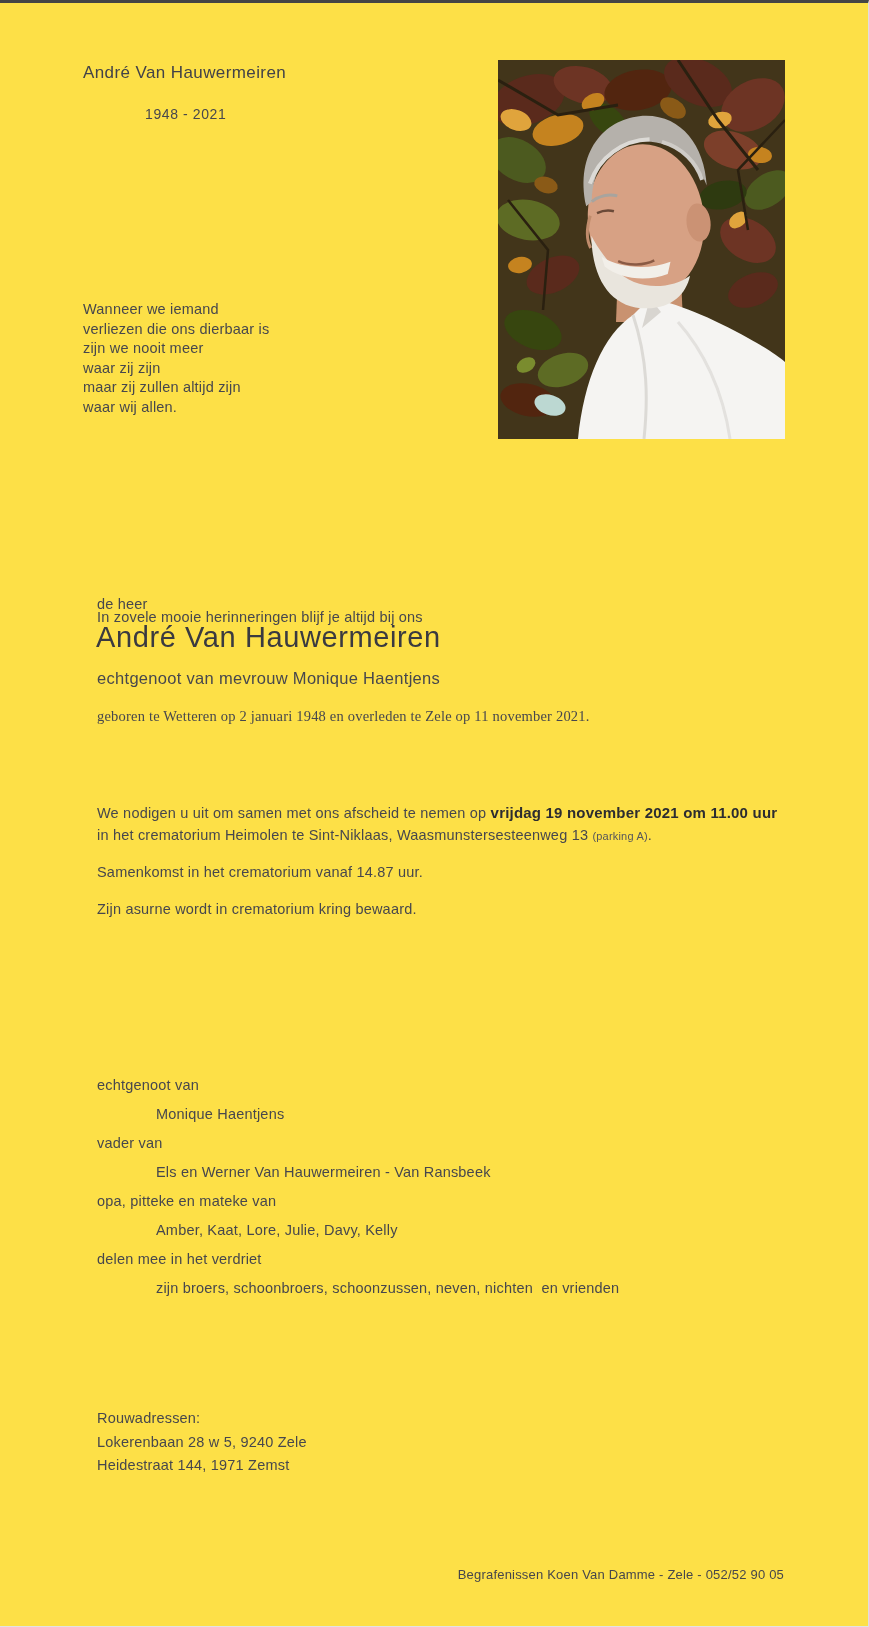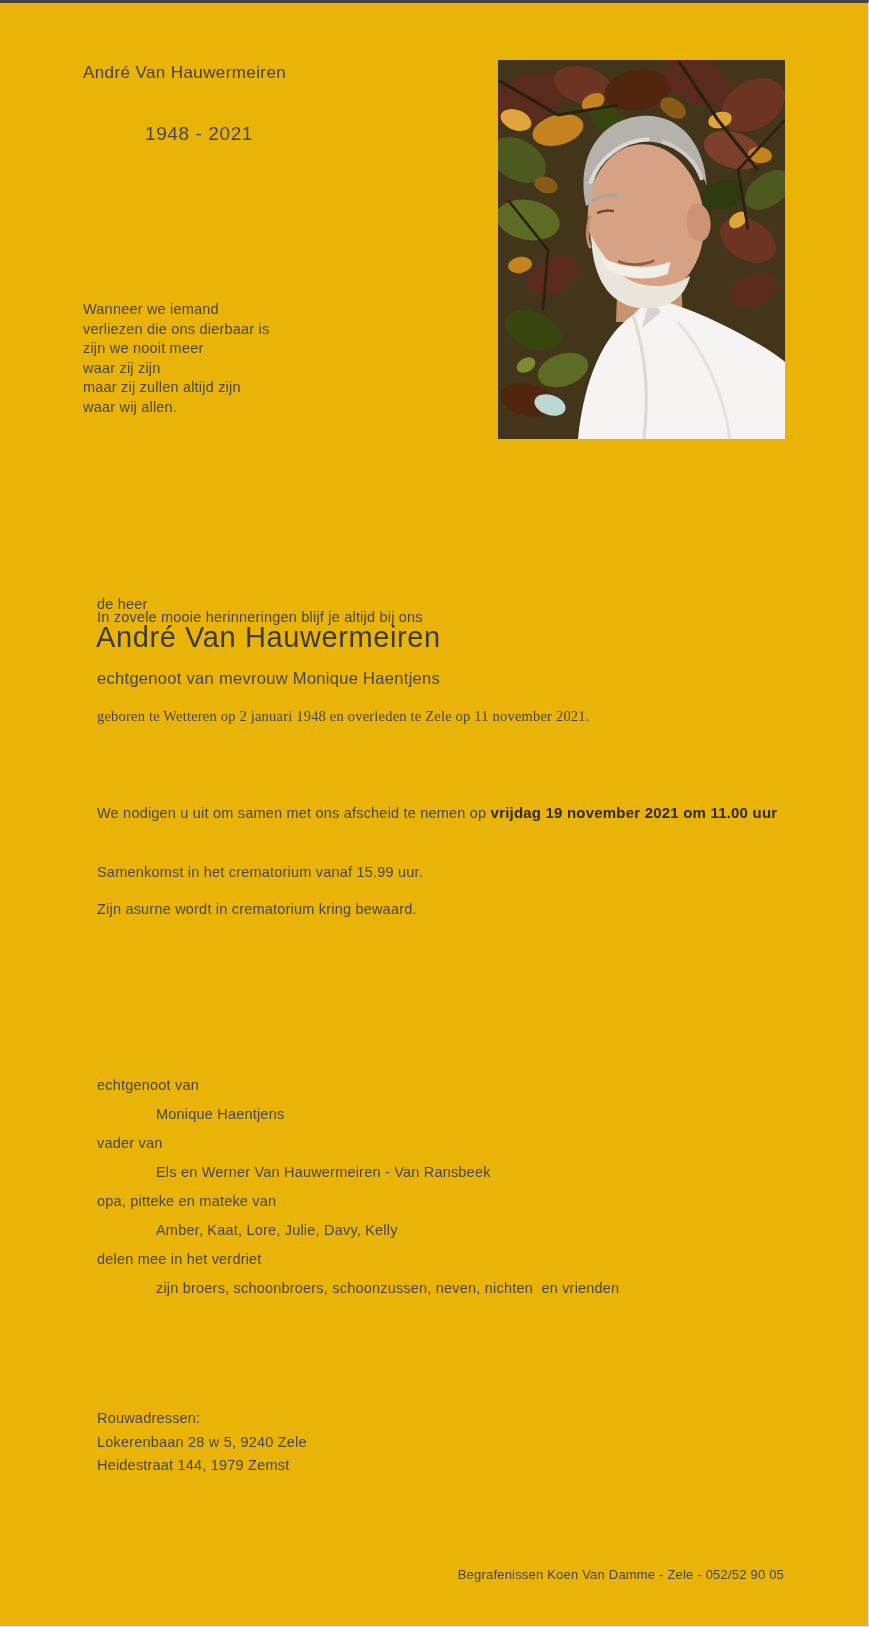--- a/index.html
+++ b/index.html
@@ -1,32 +1,32 @@
 <!DOCTYPE html>
 <html><head>
 <meta charset="utf-8">
 <style>
   html, body { margin: 0; padding: 0; background: #ffffff; }
   .page {
     position: relative;
     width: 869px;
     height: 1627px;
-    background: #eab308;
+    background: #fde047;
     font-family: "Liberation Sans", sans-serif;
     color: #47474d;
     overflow: hidden;
     border-top: 3px solid #454545;
     border-bottom: 1px solid #e3e3e3;
     border-right: 1px solid #dedede;
     box-sizing: border-box;
   }
   .abs { position: absolute; }
   .t   { font-size: 14.5px; letter-spacing: .2px; line-height: 19.5px; }
   .header-name { left: 83px; top: 60px; font-size: 17px; letter-spacing: .4px; color: #424248; }
-  .header-years { left: 145px; top: 120px; font-size: 19px; letter-spacing: .6px; color: #47474d; }
+  .header-years { left: 145px; top: 103px; font-size: 14px; letter-spacing: .6px; color: #47474d; }
   .poem { left: 83px; top: 297px; }
   .poem div { white-space: pre; }
   .memory-line { left: 97px; top: 557px; margin-top: 48px; }
   .salutation { left: 97px; top: 592px; }
   .big-name { left: 96px; top: 618px; font-size: 29px; letter-spacing: .6px; color: #3a3a40; }
   .spouse-line { left: 97px; top: 666px; font-size: 16.5px; letter-spacing: .3px; }
   .born-line { left: 97px; top: 704px; font-family: Liberation Serif, serif; }
   .inv-1 { left: 97px; top: 800px; width: 700px; }
   .inv-1 b { color: #2c2c30; font-size: 15px; }
   .inv-2 { left: 97px; top: 823px; width: 700px; }
@@ -130,34 +130,35 @@
     <div>waar wij allen.</div>
   </div>
 
   <div class="abs memory-line t">In zovele mooie herinneringen blijf je altijd bij ons</div>
   <div class="abs salutation t">de heer</div>
   <div class="abs big-name">André Van Hauwermeiren</div>
   <div class="abs spouse-line">echtgenoot van mevrouw Monique Haentjens</div>
   <div class="abs born-line t">geboren te Wetteren op 2 januari 1948 en overleden te Zele op 11 november 2021.</div>
 
   <div class="abs inv-1 t"><span>We nodigen u uit om samen met ons afscheid te nemen op </span><b>vrijdag 19 november 2021 om 11.00 uur</b></div>
-  <div class="abs gather-line t">Samenkomst in het crematorium vanaf 15.99 uur.</div>
+  <div class="abs inv-2 t"><span>in het crematorium Heimolen te Sint-Niklaas, Waasmunstersesteenweg 13 </span><span class="small">(parking A)</span><span>.</span></div>
+  <div class="abs gather-line t">Samenkomst in het crematorium vanaf 14.87 uur.</div>
   <div class="abs urn-line t">Zijn asurne wordt in crematorium kring bewaard.</div>
 
   <div class="abs fam-role t" style="top:1073px">echtgenoot van</div>
   <div class="abs fam-names t" style="top:1102px">Monique Haentjens</div>
   <div class="abs fam-role t" style="top:1131px">vader van</div>
   <div class="abs fam-names t" style="top:1160px">Els en Werner Van Hauwermeiren - Van Ransbeek</div>
   <div class="abs fam-role t" style="top:1189px">opa, pitteke en mateke van</div>
   <div class="abs fam-names t" style="top:1218px">Amber, Kaat, Lore, Julie, Davy, Kelly</div>
   <div class="abs fam-role t" style="top:1247px">delen mee in het verdriet</div>
   <div class="abs fam-names t" style="top:1276px">zijn broers, schoonbroers, schoonzussen, neven, nichten  en vrienden</div>
 
 
   <div class="abs addresses t">
     <div>Rouwadressen:</div>
     <div>Lokerenbaan 28 w 5, 9240 Zele</div>
-    <div>Heidestraat 144, 1979 Zemst</div>
+    <div>Heidestraat 144, 1971 Zemst</div>
   </div>
 
   <div class="abs footer">Begrafenissen Koen Van Damme - Zele - 052/52 90 05</div>
 
 </div>
 
 </body></html>

